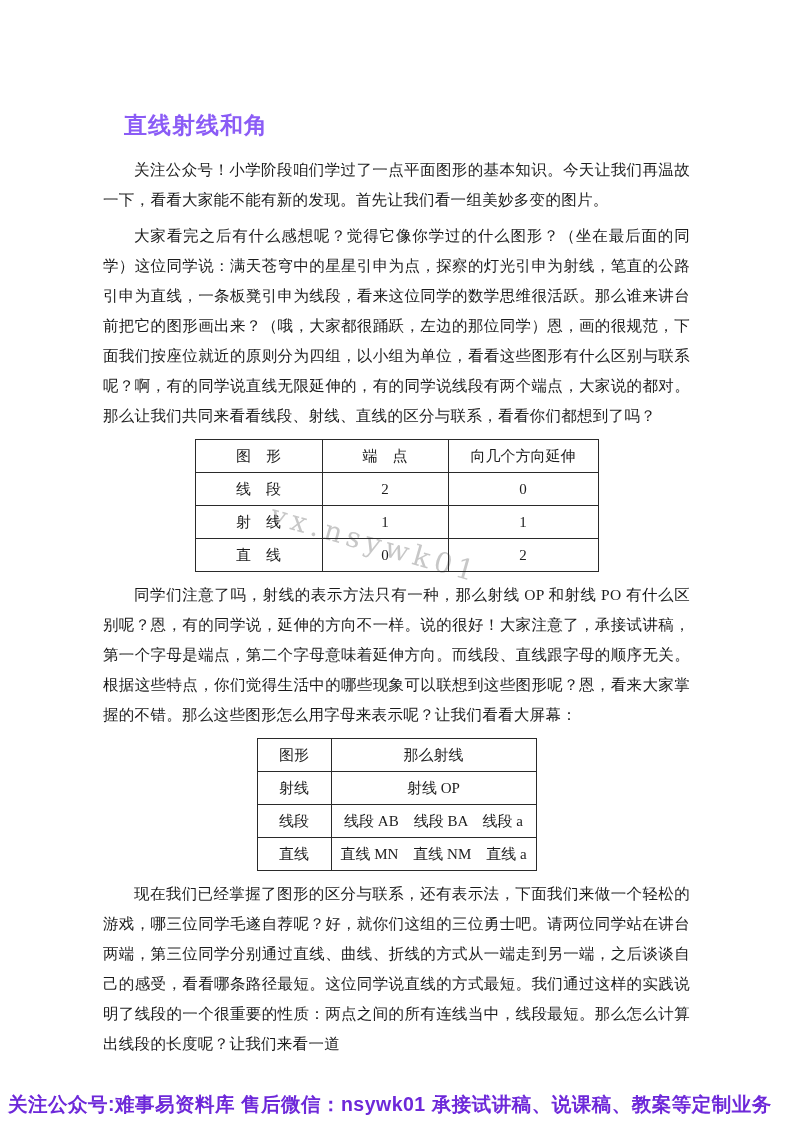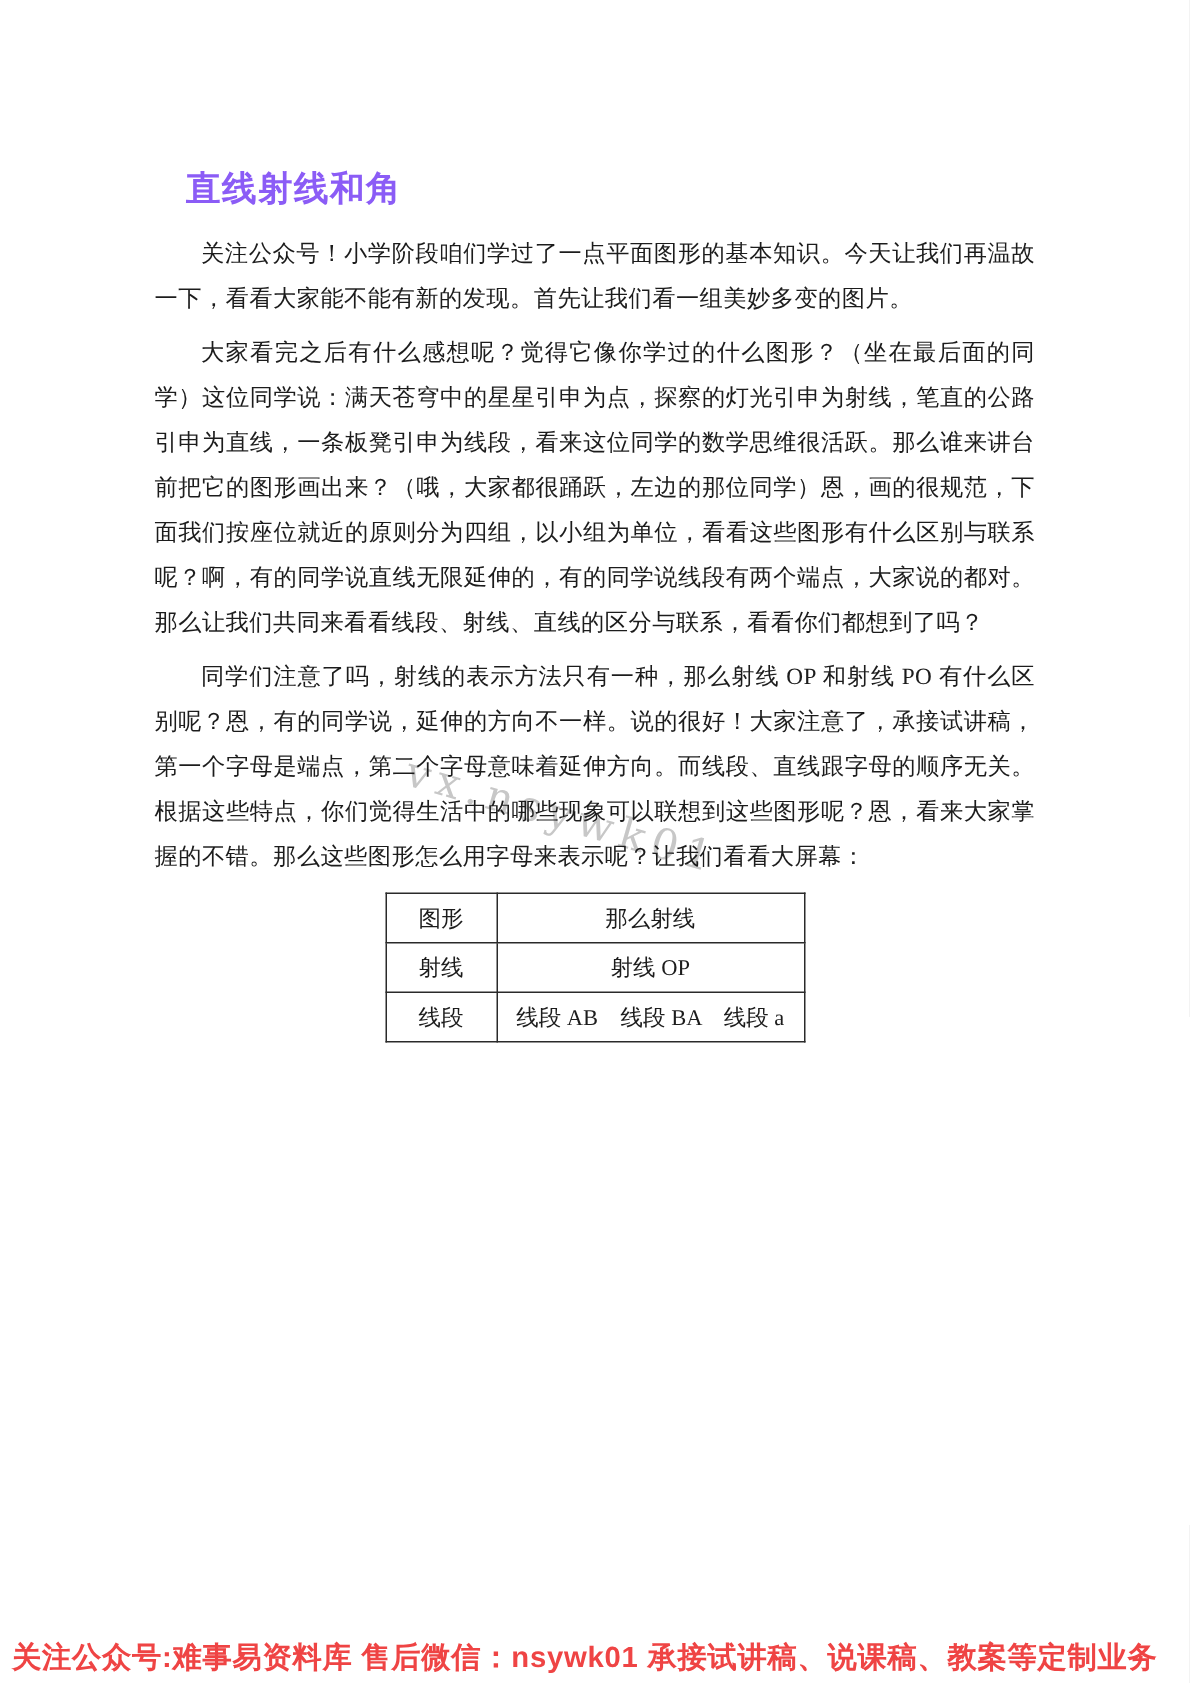--- a/index.html
+++ b/index.html
@@ -66,57 +66,86 @@
     white-space:nowrap;
   }
   .footer{
     position:absolute;
     left:8px;bottom:4px;
     width:781px;
     font-family:"Liberation Sans","DejaVu Sans",sans-serif;
     font-weight:700;
     font-size:19.5px;
     letter-spacing:0.5px;
-    color:#ef4444;
+    color:#6d28d9;
     white-space:nowrap;
   }
 </style>
 </head>
 <body>
 
 <div class="page">
 
   <div class="watermark">vx.nsywk01</div>
 
   <div class="content">
 
     <h1 class="title">直线射线和角</h1>
 
     <p class="para">关注公众号！小学阶段咱们学过了一点平面图形的基本知识。今天让我们再温故一下，看看大家能不能有新的发现。首先让我们看一组美妙多变的图片。</p>
 
     <p class="para">大家看完之后有什么感想呢？觉得它像你学过的什么图形？（坐在最后面的同学）这位同学说：满天苍穹中的星星引申为点，探察的灯光引申为射线，笔直的公路引申为直线，一条板凳引申为线段，看来这位同学的数学思维很活跃。那么谁来讲台前把它的图形画出来？（哦，大家都很踊跃，左边的那位同学）恩，画的很规范，下面我们按座位就近的原则分为四组，以小组为单位，看看这些图形有什么区别与联系呢？啊，有的同学说直线无限延伸的，有的同学说线段有两个端点，大家说的都对。那么让我们共同来看看线段、射线、直线的区分与联系，看看你们都想到了吗？</p>
 
+    <table class="t1">
+      <tbody>
+        <tr>
+          <th>图　形</th>
+          <th>端　点</th>
+          <th>向几个方向延伸</th>
+        </tr>
+        <tr>
+          <td>线　段</td>
+          <td>2</td>
+          <td>0</td>
+        </tr>
+        <tr>
+          <td>射　线</td>
+          <td>1</td>
+          <td>1</td>
+        </tr>
+        <tr>
+          <td>直　线</td>
+          <td>0</td>
+          <td>2</td>
+        </tr>
+      </tbody>
+    </table>
 
     <p class="para">同学们注意了吗，射线的表示方法只有一种，那么射线 OP 和射线 PO 有什么区别呢？恩，有的同学说，延伸的方向不一样。说的很好！大家注意了，承接试讲稿，第一个字母是端点，第二个字母意味着延伸方向。而线段、直线跟字母的顺序无关。根据这些特点，你们觉得生活中的哪些现象可以联想到这些图形呢？恩，看来大家掌握的不错。那么这些图形怎么用字母来表示呢？让我们看看大屏幕：</p>
 
     <table class="t2">
       <tbody>
         <tr>
           <th>图形</th>
           <th>那么射线</th>
         </tr>
         <tr>
           <td>射线</td>
           <td>射线 OP</td>
         </tr>
         <tr>
           <td>线段</td>
           <td>线段 AB　线段 BA　线段 a</td>
         </tr>
+        <tr>
+          <td>直线</td>
+          <td>直线 MN　直线 NM　直线 a</td>
+        </tr>
       </tbody>
     </table>
 
+    <p class="para">现在我们已经掌握了图形的区分与联系，还有表示法，下面我们来做一个轻松的游戏，哪三位同学毛遂自荐呢？好，就你们这组的三位勇士吧。请两位同学站在讲台两端，第三位同学分别通过直线、曲线、折线的方式从一端走到另一端，之后谈谈自己的感受，看看哪条路径最短。这位同学说直线的方式最短。我们通过这样的实践说明了线段的一个很重要的性质：两点之间的所有连线当中，线段最短。那么怎么计算出线段的长度呢？让我们来看一道</p>
 
   </div>
 
   <div class="footer">关注公众号:难事易资料库  售后微信：nsywk01  承接试讲稿、说课稿、教案等定制业务</div>
 
 </div>
 
 </body></html>

